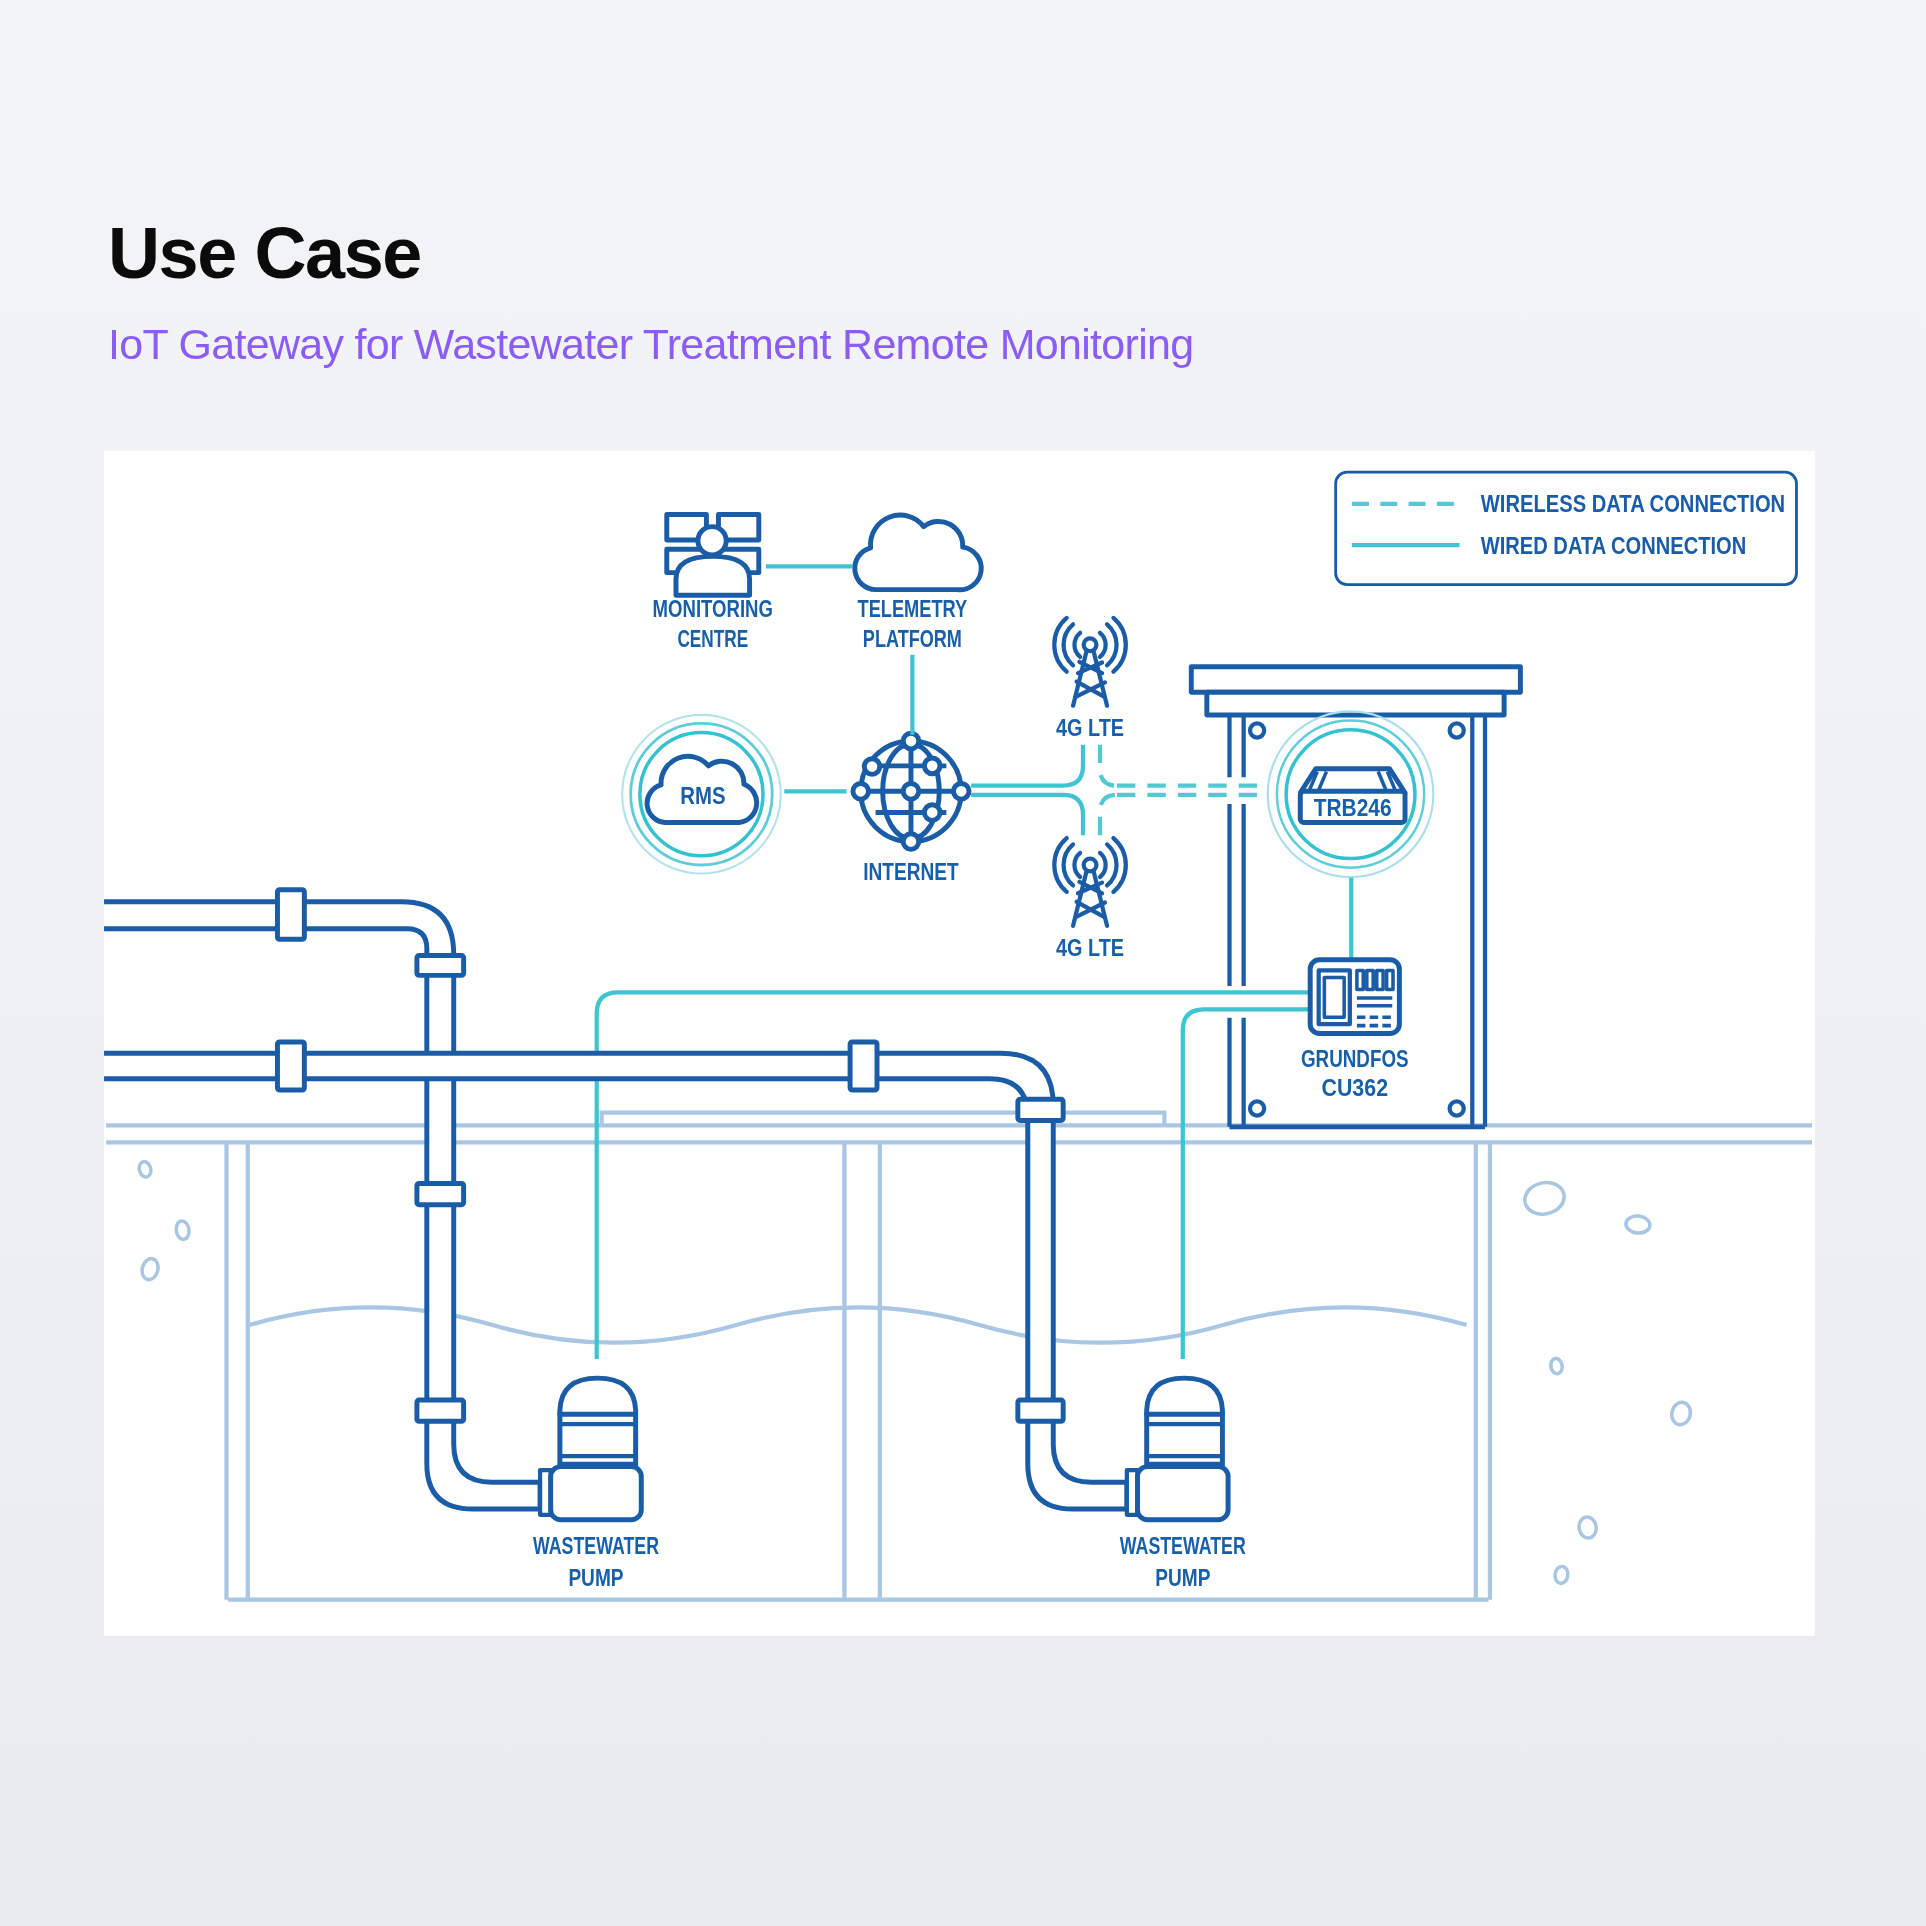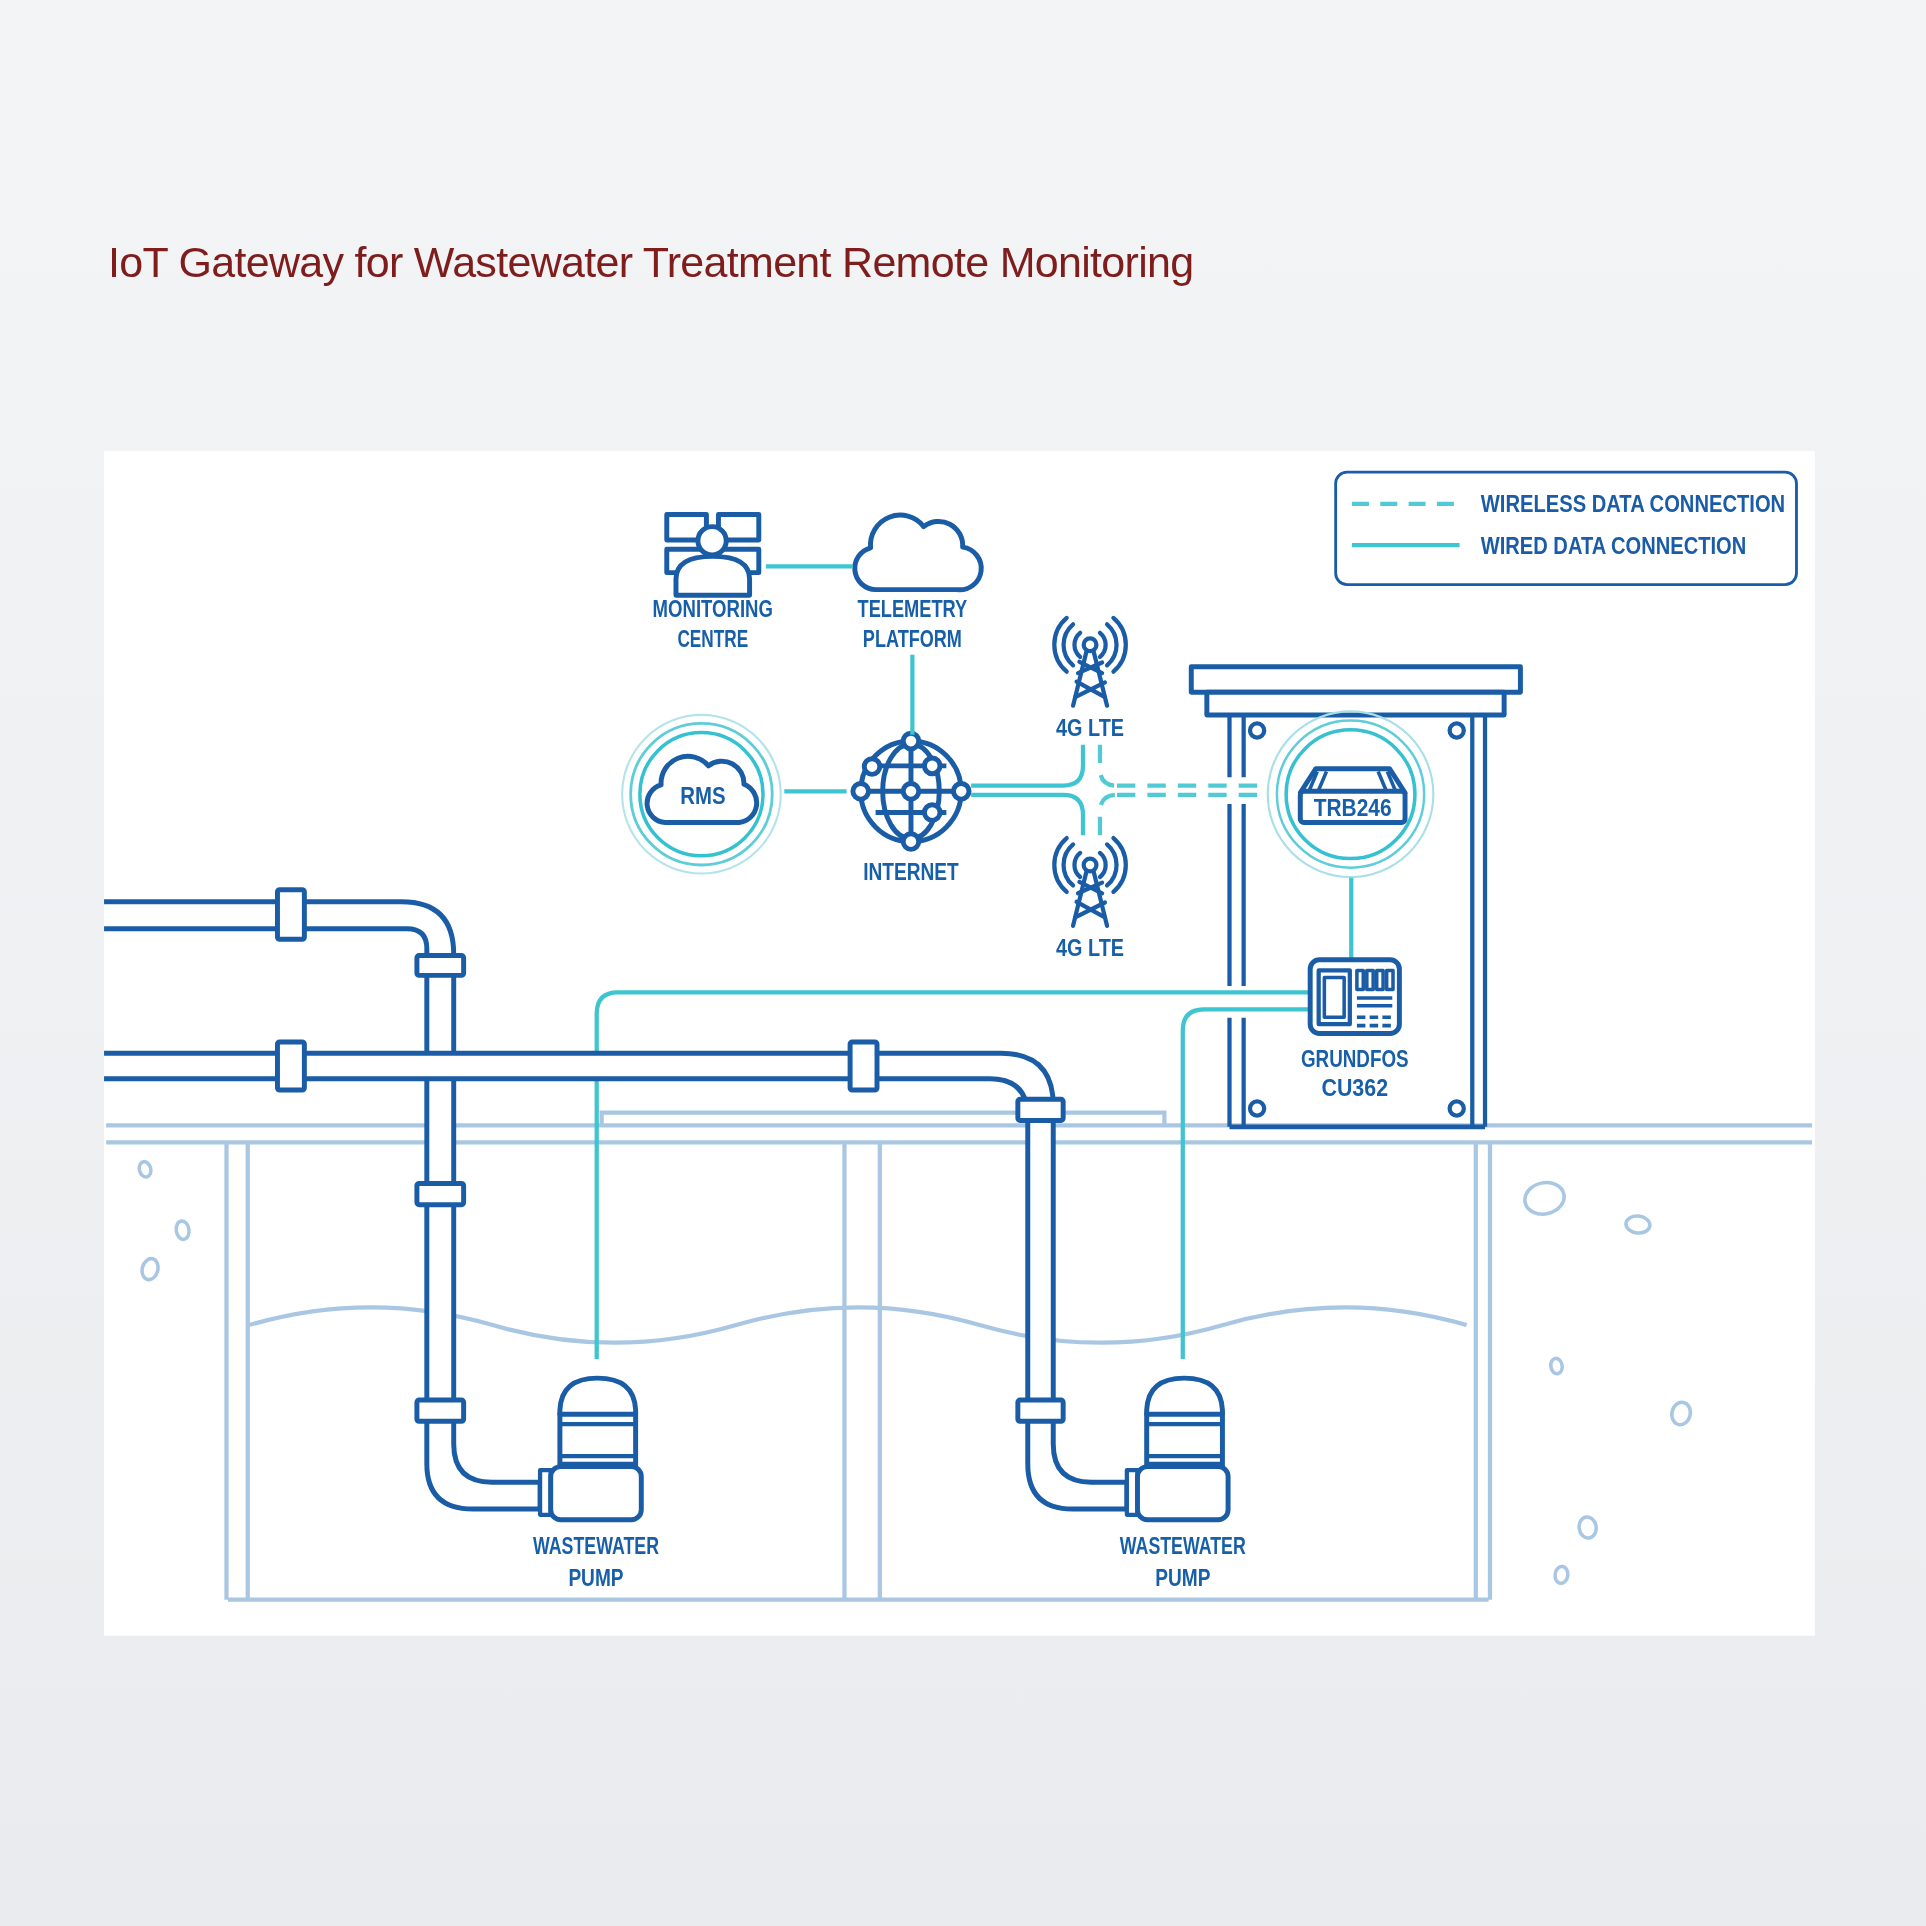--- a/index.html
+++ b/index.html
@@ -4,31 +4,32 @@
 <style>
   html,body{margin:0;padding:0;}
   body{
     width:1926px;height:1926px;position:relative;
     background:linear-gradient(180deg,#f3f4f6 0%,#eff1f3 45%,#e9ebee 100%);
     font-family:"Liberation Sans", sans-serif;
     overflow:hidden;
   }
   .header{position:absolute;left:108px;top:212px;}
   .title{font-size:72px;font-weight:700;color:#0b0b0b;letter-spacing:-1.4px;margin:0;}
-  .subtitle{font-size:43px;font-weight:400;color:#7f1d1d;margin:25.5px 0 0 0;letter-spacing:-0.7px;}
+  .subtitle{font-size:43px;font-weight:400;color:#8b5cf6;margin:25.5px 0 0 0;letter-spacing:-0.7px;}
   svg{position:absolute;left:0;top:0;}
   svg text{font-family:"Liberation Sans", sans-serif;}
   .nodelabel{font-weight:700;fill:#185fa9;font-size:33px;}
   .biglabel{font-weight:700;fill:#185fa9;font-size:34px;}
   .legendlabel{font-weight:700;fill:#1a5ca8;font-size:33px;}
 </style>
 </head>
 <body>
 
 <div class="header">
+  <h1 class="title">Use Case</h1>
   <p class="subtitle">IoT Gateway for Wastewater Treatment Remote Monitoring</p>
 </div>
 
 <svg width="1926" height="1926" viewBox="0 0 2721 2721">
   <defs>
     <clipPath id="panelClip">
         <rect x="147" y="637" width="2417" height="1674"></rect>
       </clipPath>
   </defs>
 

